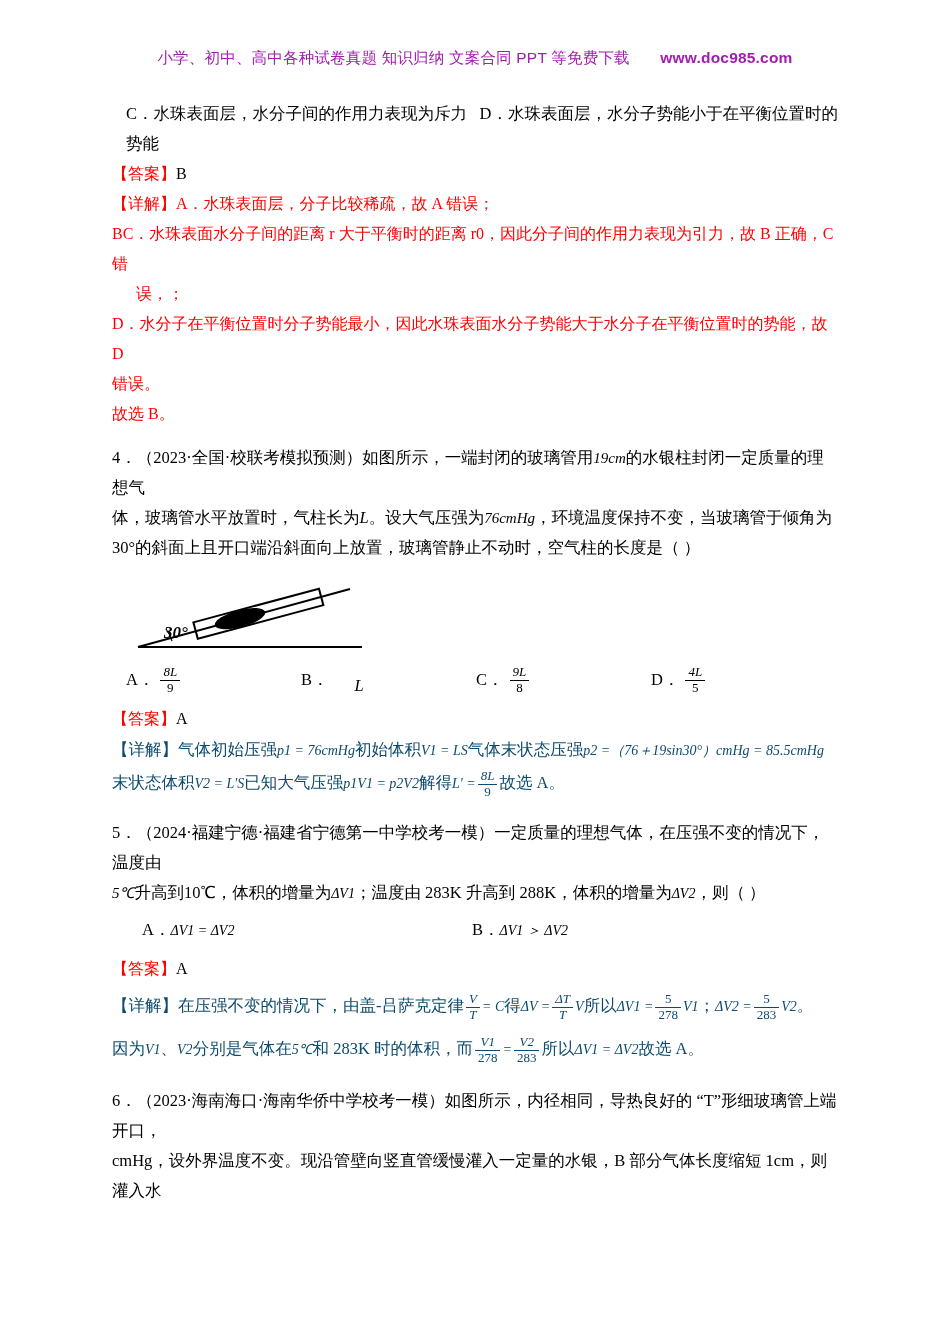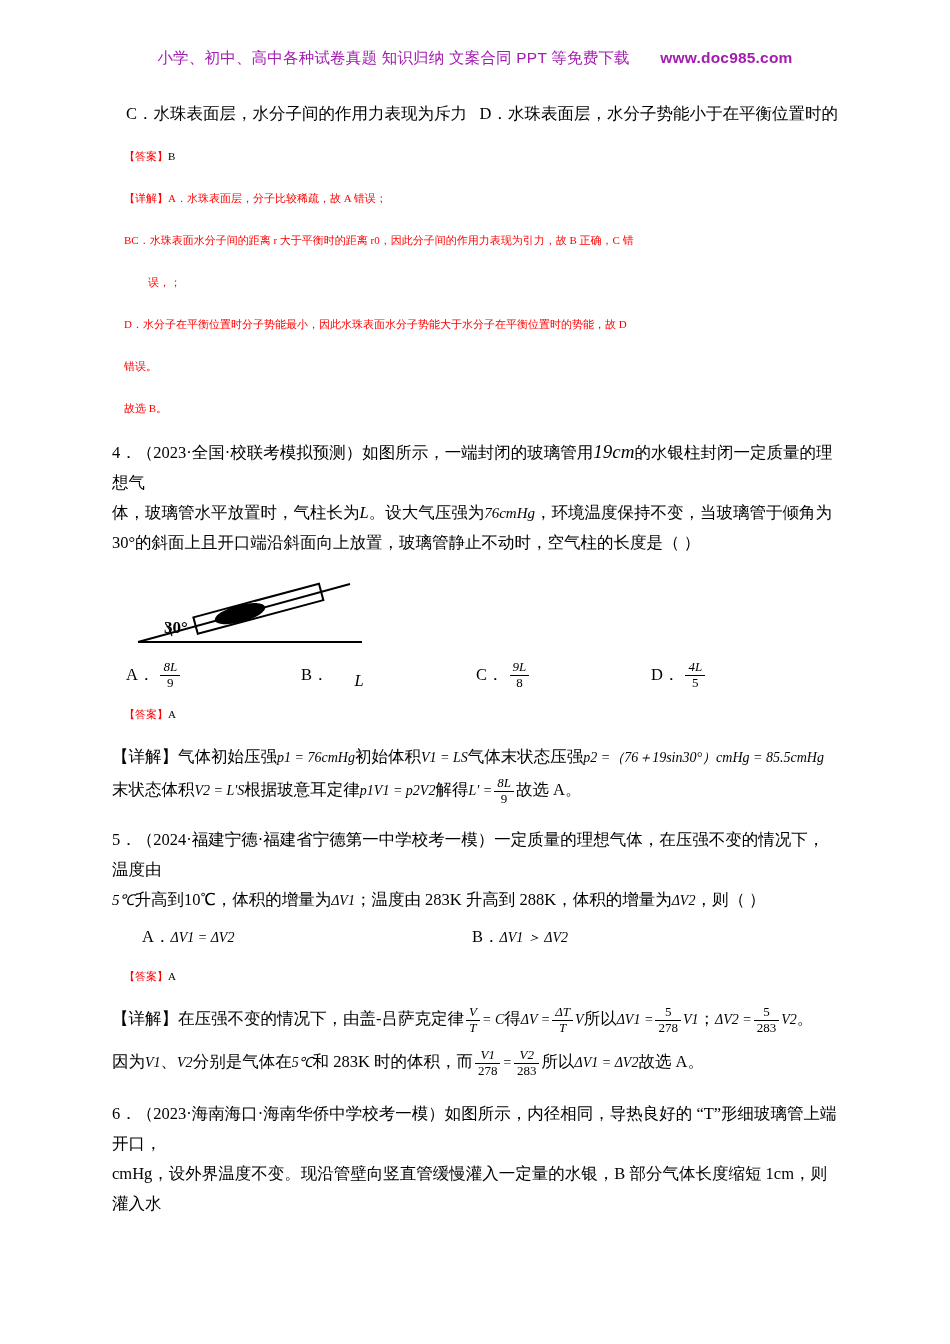--- a/index.html
+++ b/index.html
@@ -46,24 +46,24 @@
     font-size: 16.5px;
     line-height: 30px;
   }
   .opt-row > div {
     white-space: nowrap;
   }
   .q-block {
     margin-top: 14px;
   }
   .ans {
-    font-size: 11px;
+    font-size: 16px;
     line-height: 30px;
     color: #ff0000;
-    margin: 12px;
+    margin: 0;
   }
   .blk { color: #000; }
   .ital { font-style: italic; font-family: "Liberation Serif", serif; }
   .frac {
     display: inline-block;
     vertical-align: middle;
     text-align: center;
     font-size: 13px;
     line-height: 1.15;
     margin: 0 2px;
@@ -90,21 +90,21 @@
   }
   .choices4 > div {
     width: 175px;
     display: flex;
     align-items: center;
   }
   .lbl { margin-right: 4px; }
   .formula-line {
     font-size: 16.5px;
     line-height: 32px;
-    color: #000000;
+    color: #0c4a6e;
   }
   .eqsmall { font-size: 14px; }
 </style>
 </head>
 <body>
 
 <div class="page">
 
   <div class="watermark">
     <span>小学、初中、高中各种试卷真题 知识归纳 文案合同 PPT 等免费下载</span>
@@ -112,56 +112,59 @@
   </div>
 
   <div>
     <div class="opt-row" style="padding-left:14px;">
       <div style="width:358px;font-family:Liberation Serif, serif;">
         <span>C．</span><span>水珠表面层，水分子间的作用力表现为斥力</span>
       </div>
       <div>
         <span>D．</span><span>水珠表面层，水分子势能小于在平衡位置时的</span>
       </div>
+    </div>
+    <div class="line" style="padding-left:14px;">
+      <span>势能</span>
     </div>
   </div>
 
   <div class="ans">
     <span>【答案】</span><span class="blk">B</span>
   </div>
 
   <div class="ans">
     <span>【详解】</span><span>A．水珠表面层，分子比较稀疏，故 A 错误；</span>
   </div>
   <div class="ans">BC．水珠表面水分子间的距离 r 大于平衡时的距离 r0，因此分子间的作用力表现为引力，故 B 正确，C 错</div>
   <div class="ans" style="padding-left:24px;">误，；</div>
   <div class="ans">D．水分子在平衡位置时分子势能最小，因此水珠表面水分子势能大于水分子在平衡位置时的势能，故 D</div>
   <div class="ans">错误。</div>
   <div class="ans">故选 B。</div>
 
   <div class="q-block">
     <div class="line">
-      <span>4．</span><span>（2023·全国·校联考模拟预测）</span><span>如图所示，一端封闭的玻璃管用</span><span class="ital" style="font-size:19px;">19cm</span><span>的水银柱封闭一定质量的理想气</span>
+      <span>4．</span><span>（2023·全国·校联考模拟预测）</span><span>如图所示，一端封闭的玻璃管用</span><span class="ital" style="font-size:15px;">19cm</span><span>的水银柱封闭一定质量的理想气</span>
     </div>
     <div class="line">
       <span>体，玻璃管水平放置时，气柱长为</span><span class="ital">L</span><span>。设大气压强为</span><span class="ital" style="font-size:15px;">76cmHg</span><span>，环境温度保持不变，当玻璃管于倾角为</span>
     </div>
     <div class="line">30°的斜面上且开口端沿斜面向上放置，玻璃管静止不动时，空气柱的长度是（      ）</div>
 
     <div class="figure-incline">
       <svg width="300" height="92" viewBox="0 0 300 92">
         <line x1="6" y1="78" x2="230" y2="78" stroke="#000" stroke-width="2"></line>
         <line x1="6" y1="78" x2="218" y2="20" stroke="#000" stroke-width="2"></line>
         <path d="M40 72 A40 40 0 0 0 34 60" fill="none" stroke="#000" stroke-width="1.2"></path>
         <g transform="rotate(-15 120 48)">
           <rect x="62" y="38" width="130" height="17" fill="none" stroke="#000" stroke-width="2"></rect>
           <ellipse cx="108" cy="46.5" rx="26" ry="8.5" fill="#000"></ellipse>
         </g>
       </svg>
-      <div style="position:absolute; left:32px; top:54px; font-size:17px; font-weight:bold; font-family:'Liberation Serif', serif;">30°</div>
+      <div style="position:absolute; left:32px; top:54px; font-size:17px; font-weight:bold; font-family:'Liberation Serif', serif;font-style:italic;">30°</div>
     </div>
 
     <div class="choices4" style="padding-left:14px;">
       <div>
         <span class="lbl">A．</span>
         <span class="frac">
           <span class="num ital">8L</span>
           <span class="den">9</span>
         </span>
       </div>
@@ -186,21 +189,21 @@
     </div>
 
     <div class="ans" style="margin-top:8px;">
       <span>【答案】</span><span class="blk">A</span>
     </div>
 
     <div class="formula-line">
       <span>【详解】</span><span>气体初始压强</span><span class="ital eqsmall">p1 = 76cmHg</span><span>初始体积</span><span class="ital eqsmall">V1 = LS</span><span>气体末状态压强</span><span class="ital eqsmall">p2 =（76＋19sin30°）cmHg = 85.5cmHg</span>
     </div>
     <div class="formula-line">
-      <span>末状态体积</span><span class="ital eqsmall">V2 = L′S</span><span>根据玻意耳定律</span><span class="ital eqsmall">p1V1 = p2V2</span><span>解得</span><span class="ital eqsmall">L′ =</span><span class="frac"><span class="num ital">8L</span><span class="den">9</span></span><span>故选 A。</span>
+      <span>末状态体积</span><span class="ital eqsmall">V2 = L′S</span><span>已知大气压强</span><span class="ital eqsmall">p1V1 = p2V2</span><span>解得</span><span class="ital eqsmall">L′ =</span><span class="frac"><span class="num ital">8L</span><span class="den">9</span></span><span>故选 A。</span>
     </div>
   </div>
 
   <div class="q-block" style="margin-top:18px;">
     <div class="line">
       <span>5．</span><span>（2024·福建宁德·福建省宁德第一中学校考一模）</span><span>一定质量的理想气体，在压强不变的情况下，温度由</span>
     </div>
     <div class="line">
       <span class="ital" style="font-size:15px;">5℃</span><span>升高到10℃，体积的增量为</span><span class="ital eqsmall">ΔV1</span><span>；温度由 283K 升高到 288K，体积的增量为</span><span class="ital eqsmall">ΔV2</span><span>，则（      ）</span>
     </div>

